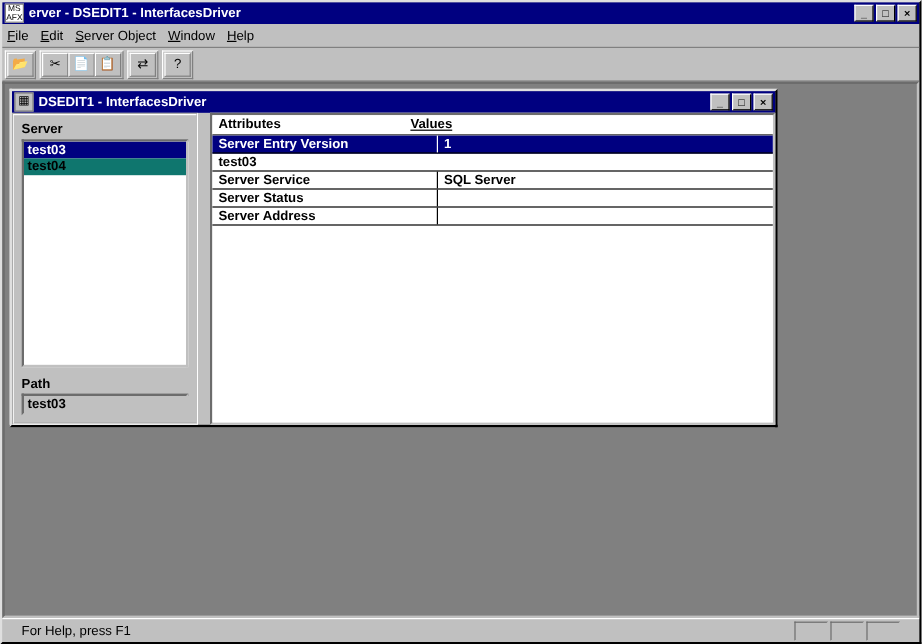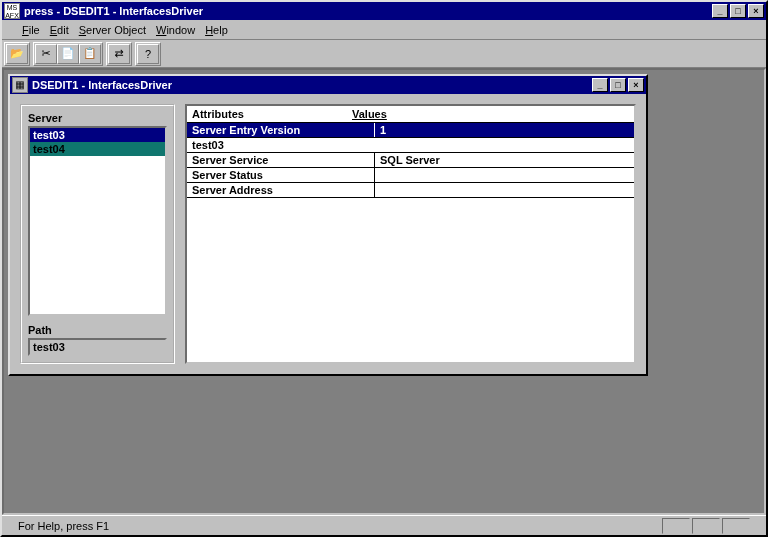--- a/index.html
+++ b/index.html
@@ -55,21 +55,21 @@
   line-height: 12px;
   text-align: center;
   color: #000;
   font-family: Arial, sans-serif;
   margin-left: 2px;
 }
 
 .menubar {
   display: flex;
   background: #c0c0c0;
-  padding: 1px 20px;
+  padding: 1px 4px;
   gap: 10px;
   border-bottom: 1px solid #808080;
   height: 20px;
   align-items: center;
 }
 .menubar span { }
 .menubar u { text-decoration: underline; }
 
 .toolbar {
   display: flex;
@@ -111,21 +111,21 @@
 .child-window {
   background: #c0c0c0;
   border: 2px solid;
   border-color: #dfdfdf #000 #000 #dfdfdf;
   width: 640px;
   display: flex;
   flex-direction: column;
 }
 .child-body {
   display: flex;
-  padding: 10px;
+  padding: 0;
   gap: 10px;
 }
 .left-panel {
   width: 155px;
   border: 2px groove #fff;
   padding: 6px;
   display: flex;
   flex-direction: column;
 }
 .label-bold { font-weight: bold; margin-bottom: 2px; }
@@ -206,21 +206,21 @@
   margin-left: 2px;
 }
 </style>
 </head>
 <body>
 
 <div class="outer-window">
 
   <div class="titlebar">
     <div class="sys-icon">MS<br>AFX</div>
-    <div class="title">press - DSEDIT1 - InterfacesDriver</div>
+    <div class="title">erver - DSEDIT1 - InterfacesDriver</div>
     <div class="win-btns">
       <div class="win-btn">_</div>
       <div class="win-btn">□</div>
       <div class="win-btn">×</div>
     </div>
   </div>
 
   <div class="menubar">
     <span><u>F</u>ile</span>
     <span><u>E</u>dit</span>

